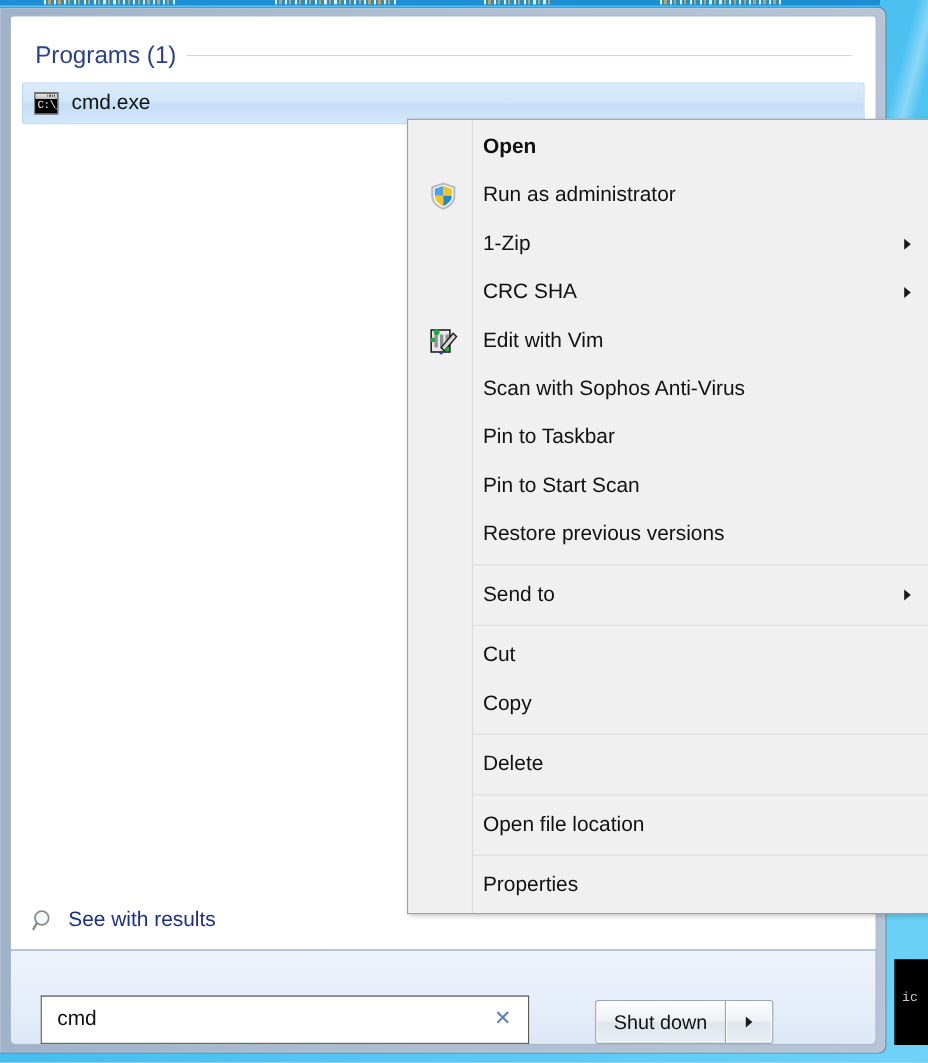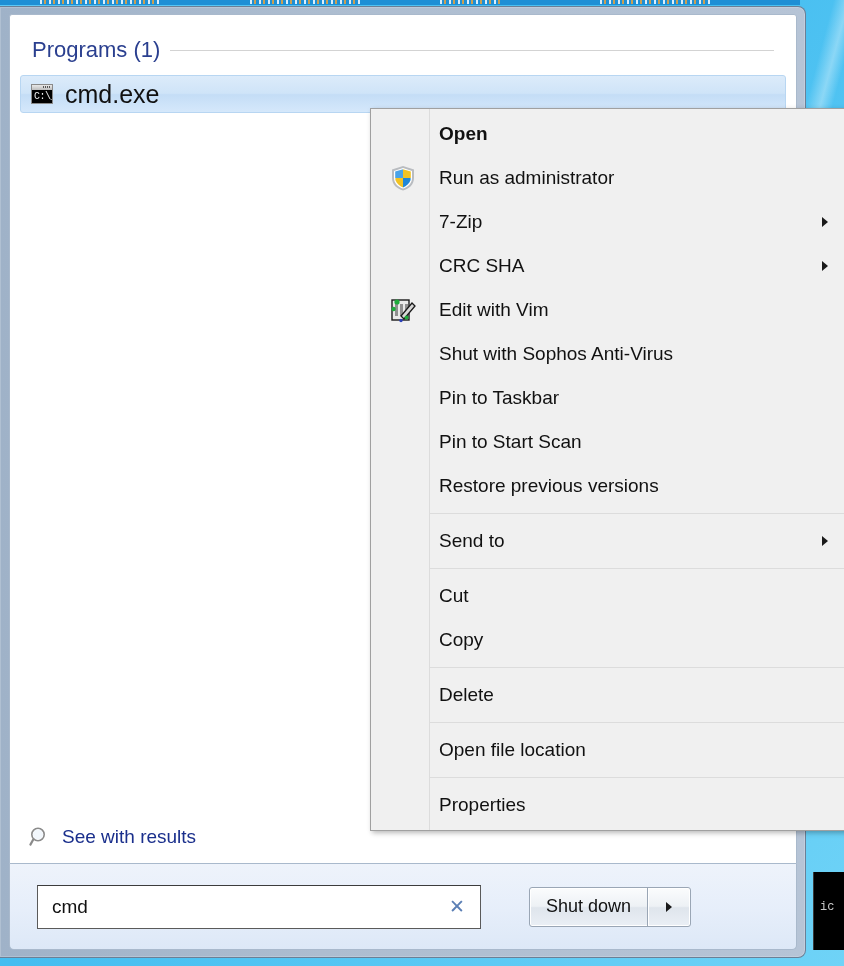--- a/index.html
+++ b/index.html
@@ -161,21 +161,21 @@
   .cmd-icon .prompt {
     position: absolute;
     left: 2px; top: 6px;
     color: #f0f0f0;
     font-family: "Liberation Mono", monospace;
     font-size: 10px;
     line-height: 11px;
     letter-spacing: -.5px;
   }
   .result-label {
-    font-size: 25px;
+    font-size: 19px;
     color: #111;
     line-height: 22px;
   }
 
   
   #see-more {
     position: absolute;
     left: 18px;
     bottom: 14px;
     display: flex;
@@ -192,23 +192,23 @@
   
   #bottom-bar {
     flex: none;
     height: 86px;
     background: linear-gradient(to bottom, #eef3fb 0%, #e6eefa 55%, #dde8f7 100%);
     border: 1px solid #a9b9cc;
     border-top: none;
     border-radius: 0 0 5px 5px;
     box-sizing: border-box;
     display: flex;
-    align-items: center;
+    align-items: flex-end;
     padding: 0 20px 0 27px;
-    gap: 48px;
+    gap: 60px;
   }
   #search-box {
     flex: none;
     width: 444px;
     height: 44px;
     background: #fff;
     border: 1px solid #5a5a5a;
     border-top-color: #3c3c3c;
     box-sizing: border-box;
     display: flex;
@@ -386,41 +386,41 @@
         <path d="M14 2 L25 5.5 V14 C25 20.5 20 25 14 26.6 C8 25 3 20.5 3 14 V5.5 Z" fill="#b9bcc0"></path>
         <path d="M14 4 L23 7 V14 C23 19.4 18.8 23.2 14 24.6 C9.2 23.2 5 19.4 5 14 V7 Z" fill="#ffffff"></path>
         <path d="M14 5.2 V14 H6.2 V7.6 Z" fill="#4aa3e8"></path>
         <path d="M14 5.2 V14 H21.8 V7.6 Z" fill="#f2c323"></path>
         <path d="M14 14 V23.4 C10.6 22.2 7.6 19.6 6.4 16 V14 Z" fill="#f2c323"></path>
         <path d="M14 14 V23.4 C17.4 22.2 20.4 19.6 21.6 16 V14 Z" fill="#1f87d8"></path>
       </svg>
       <span class="menu-label">Run as administrator</span>
     </div>
     <div class="menu-item">
-      <span class="menu-label">7-Zip</span>
+      <span class="menu-label">1-Zip</span>
       <span class="submenu-arrow tri-right"></span>
     </div>
     <div class="menu-item">
       <span class="menu-label">CRC SHA</span>
       <span class="submenu-arrow tri-right"></span>
     </div>
     <div class="menu-item">
       <svg class="menu-icon" viewBox="0 0 28 28">
         <rect x="3" y="4" width="17" height="20" fill="#e9e9e9" stroke="#1a1a1a" stroke-width="1.4"></rect>
         <path d="M6 8 h3 v12 h-3 z M11 8 h3 v12 h-3 z M16 8 h3 v12 h-3 z" fill="#8f8f8f"></path>
         <path d="M12 20 L23 7 L26 10 L15 23 Z" fill="#d8d8d8" stroke="#1a1a1a" stroke-width="1.3"></path>
         <circle cx="8" cy="6" r="2.6" fill="#1faa3c"></circle>
         <circle cx="4.6" cy="13" r="2.2" fill="#1faa3c"></circle>
         <circle cx="17.5" cy="21.5" r="2" fill="#1faa3c"></circle>
         <circle cx="12" cy="24.5" r="1.7" fill="#2a3fb8"></circle>
       </svg>
       <span class="menu-label">Edit with Vim</span>
     </div>
     <div class="menu-item">
-      <span class="menu-label">Shut with Sophos Anti-Virus</span>
+      <span class="menu-label">Scan with Sophos Anti-Virus</span>
     </div>
     <div class="menu-item">
       <span class="menu-label">Pin to Taskbar</span>
     </div>
     <div class="menu-item">
       <span class="menu-label">Pin to Start Scan</span>
     </div>
     <div class="menu-item">
       <span class="menu-label">Restore previous versions</span>
     </div>

